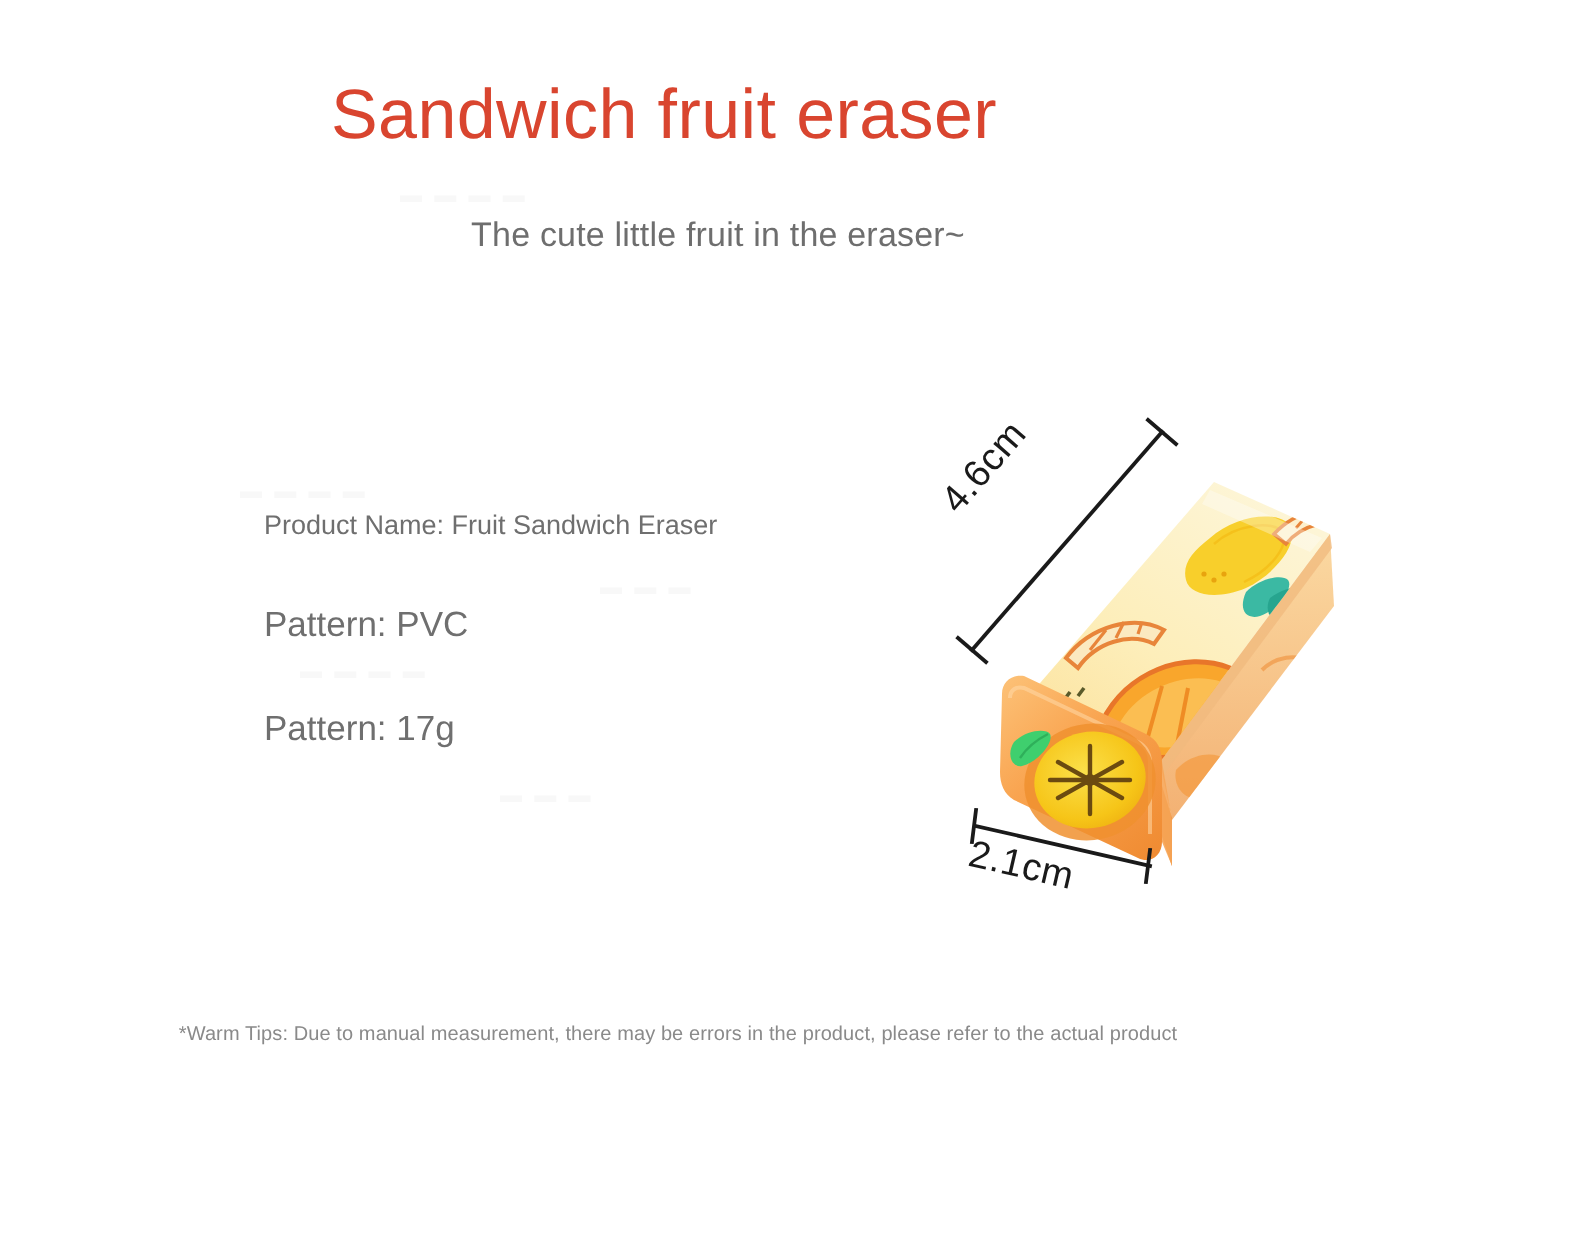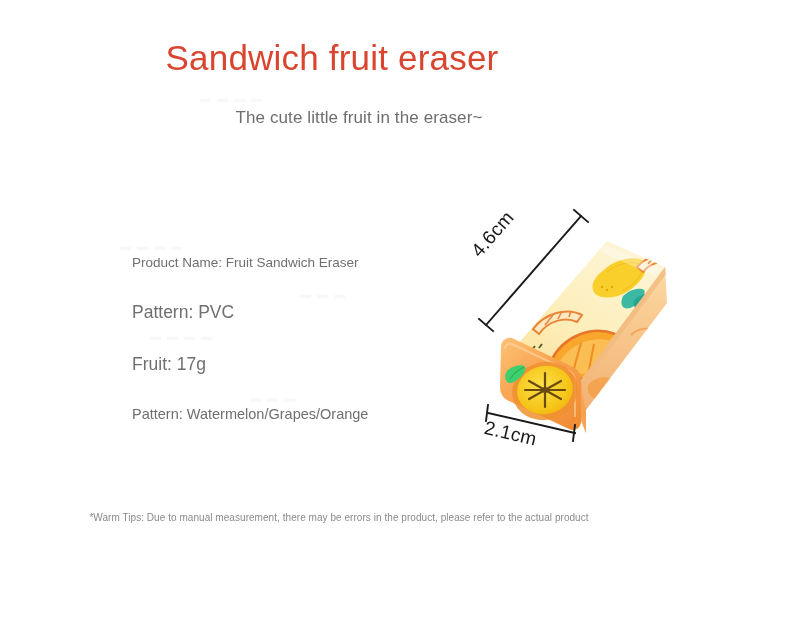--- a/index.html
+++ b/index.html
@@ -136,22 +136,21 @@
     <div class="wm" style="left:250px; top:392px;">▬&nbsp;&nbsp;▬&nbsp;&nbsp;▬</div>
     <div class="wm" style="left:200px; top:92px;">▬&nbsp;&nbsp;▬&nbsp;&nbsp;▬&nbsp;&nbsp;▬</div>
   </div>
 
   <div class="title">Sandwich fruit eraser</div>
 
   <div class="subtitle">The cute little fruit in the eraser~</div>
 
   <div class="spec spec-0">Product Name: Fruit Sandwich Eraser</div>
   <div class="spec spec-1">Pattern: PVC</div>
-  <div class="spec spec-2">Fruit: 17g</div>
-  <div class="spec spec-3">Pattern: Watermelon/Grapes/Orange</div>
+  <div class="spec spec-2">Pattern: 17g</div>
 
   <div id="product-figure">
 
     <svg viewBox="0 0 245 280" xmlns="http://www.w3.org/2000/svg">
       <defs>
 
         <linearGradient id="gTop" x1="0" y1="1" x2="0.7" y2="0">
           <stop offset="0%" stop-color="#fce19a"></stop>
           <stop offset="45%" stop-color="#fdeeba"></stop>
           <stop offset="100%" stop-color="#fdf5d6"></stop>

